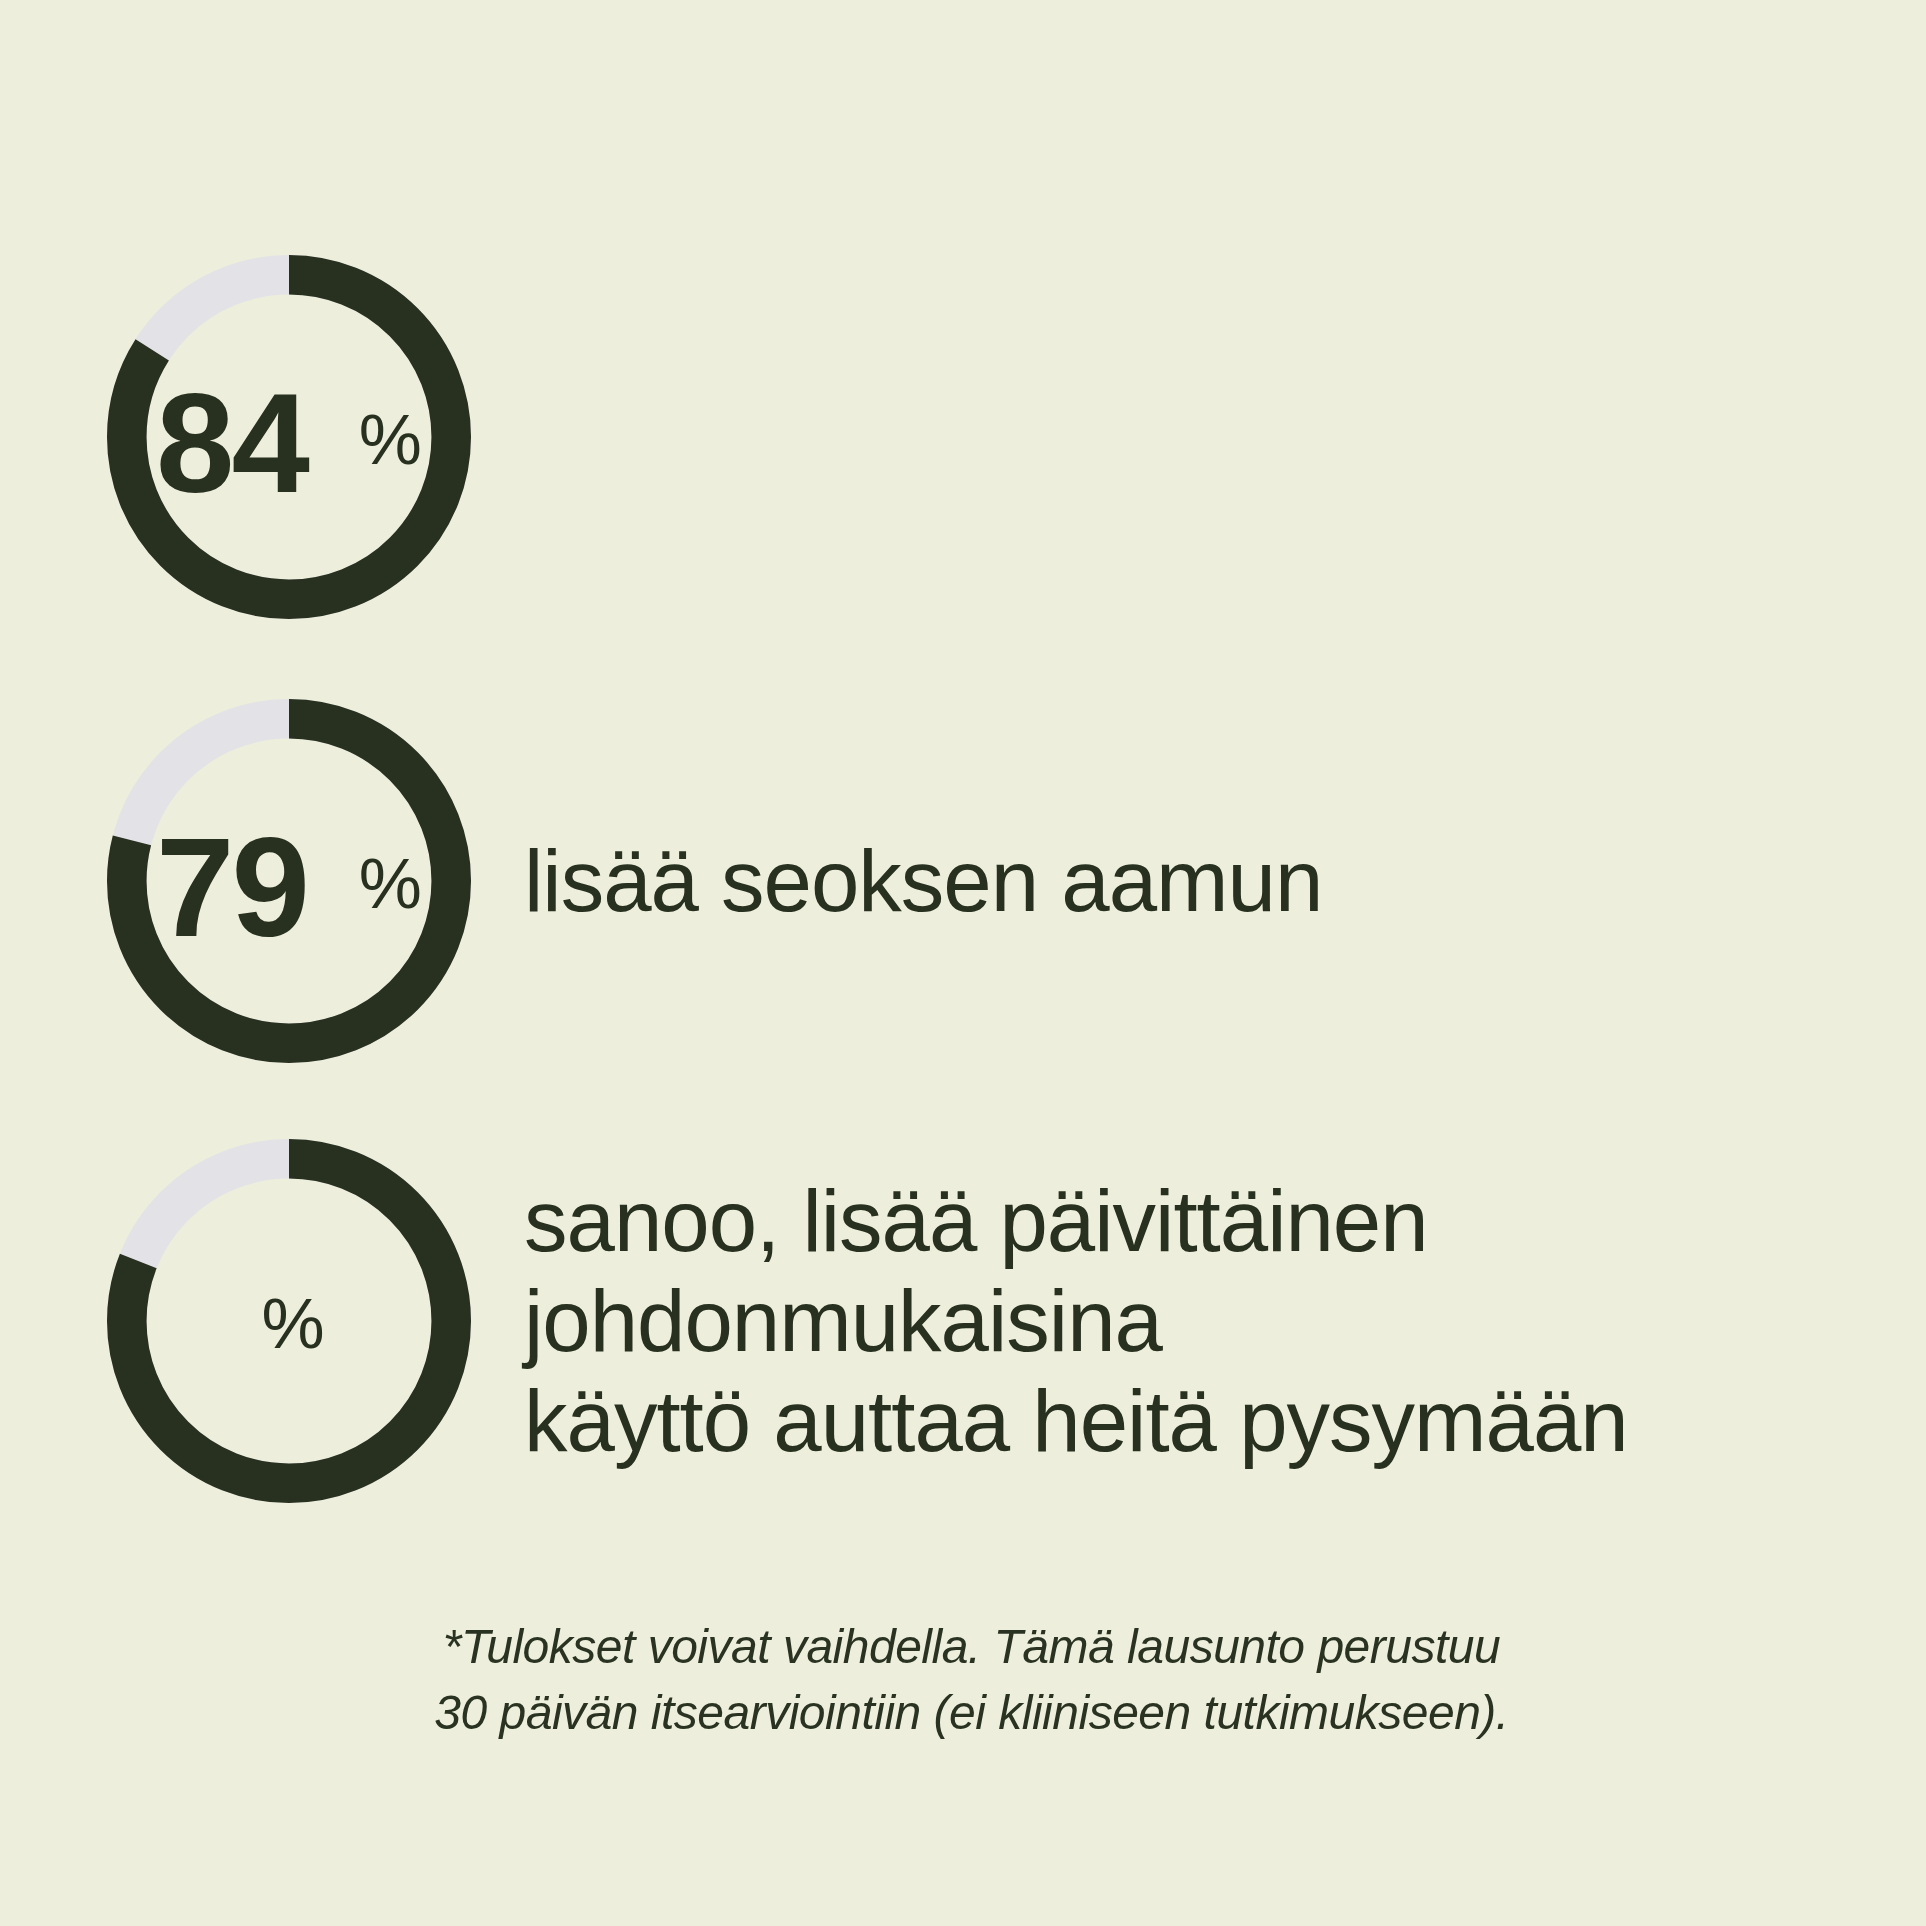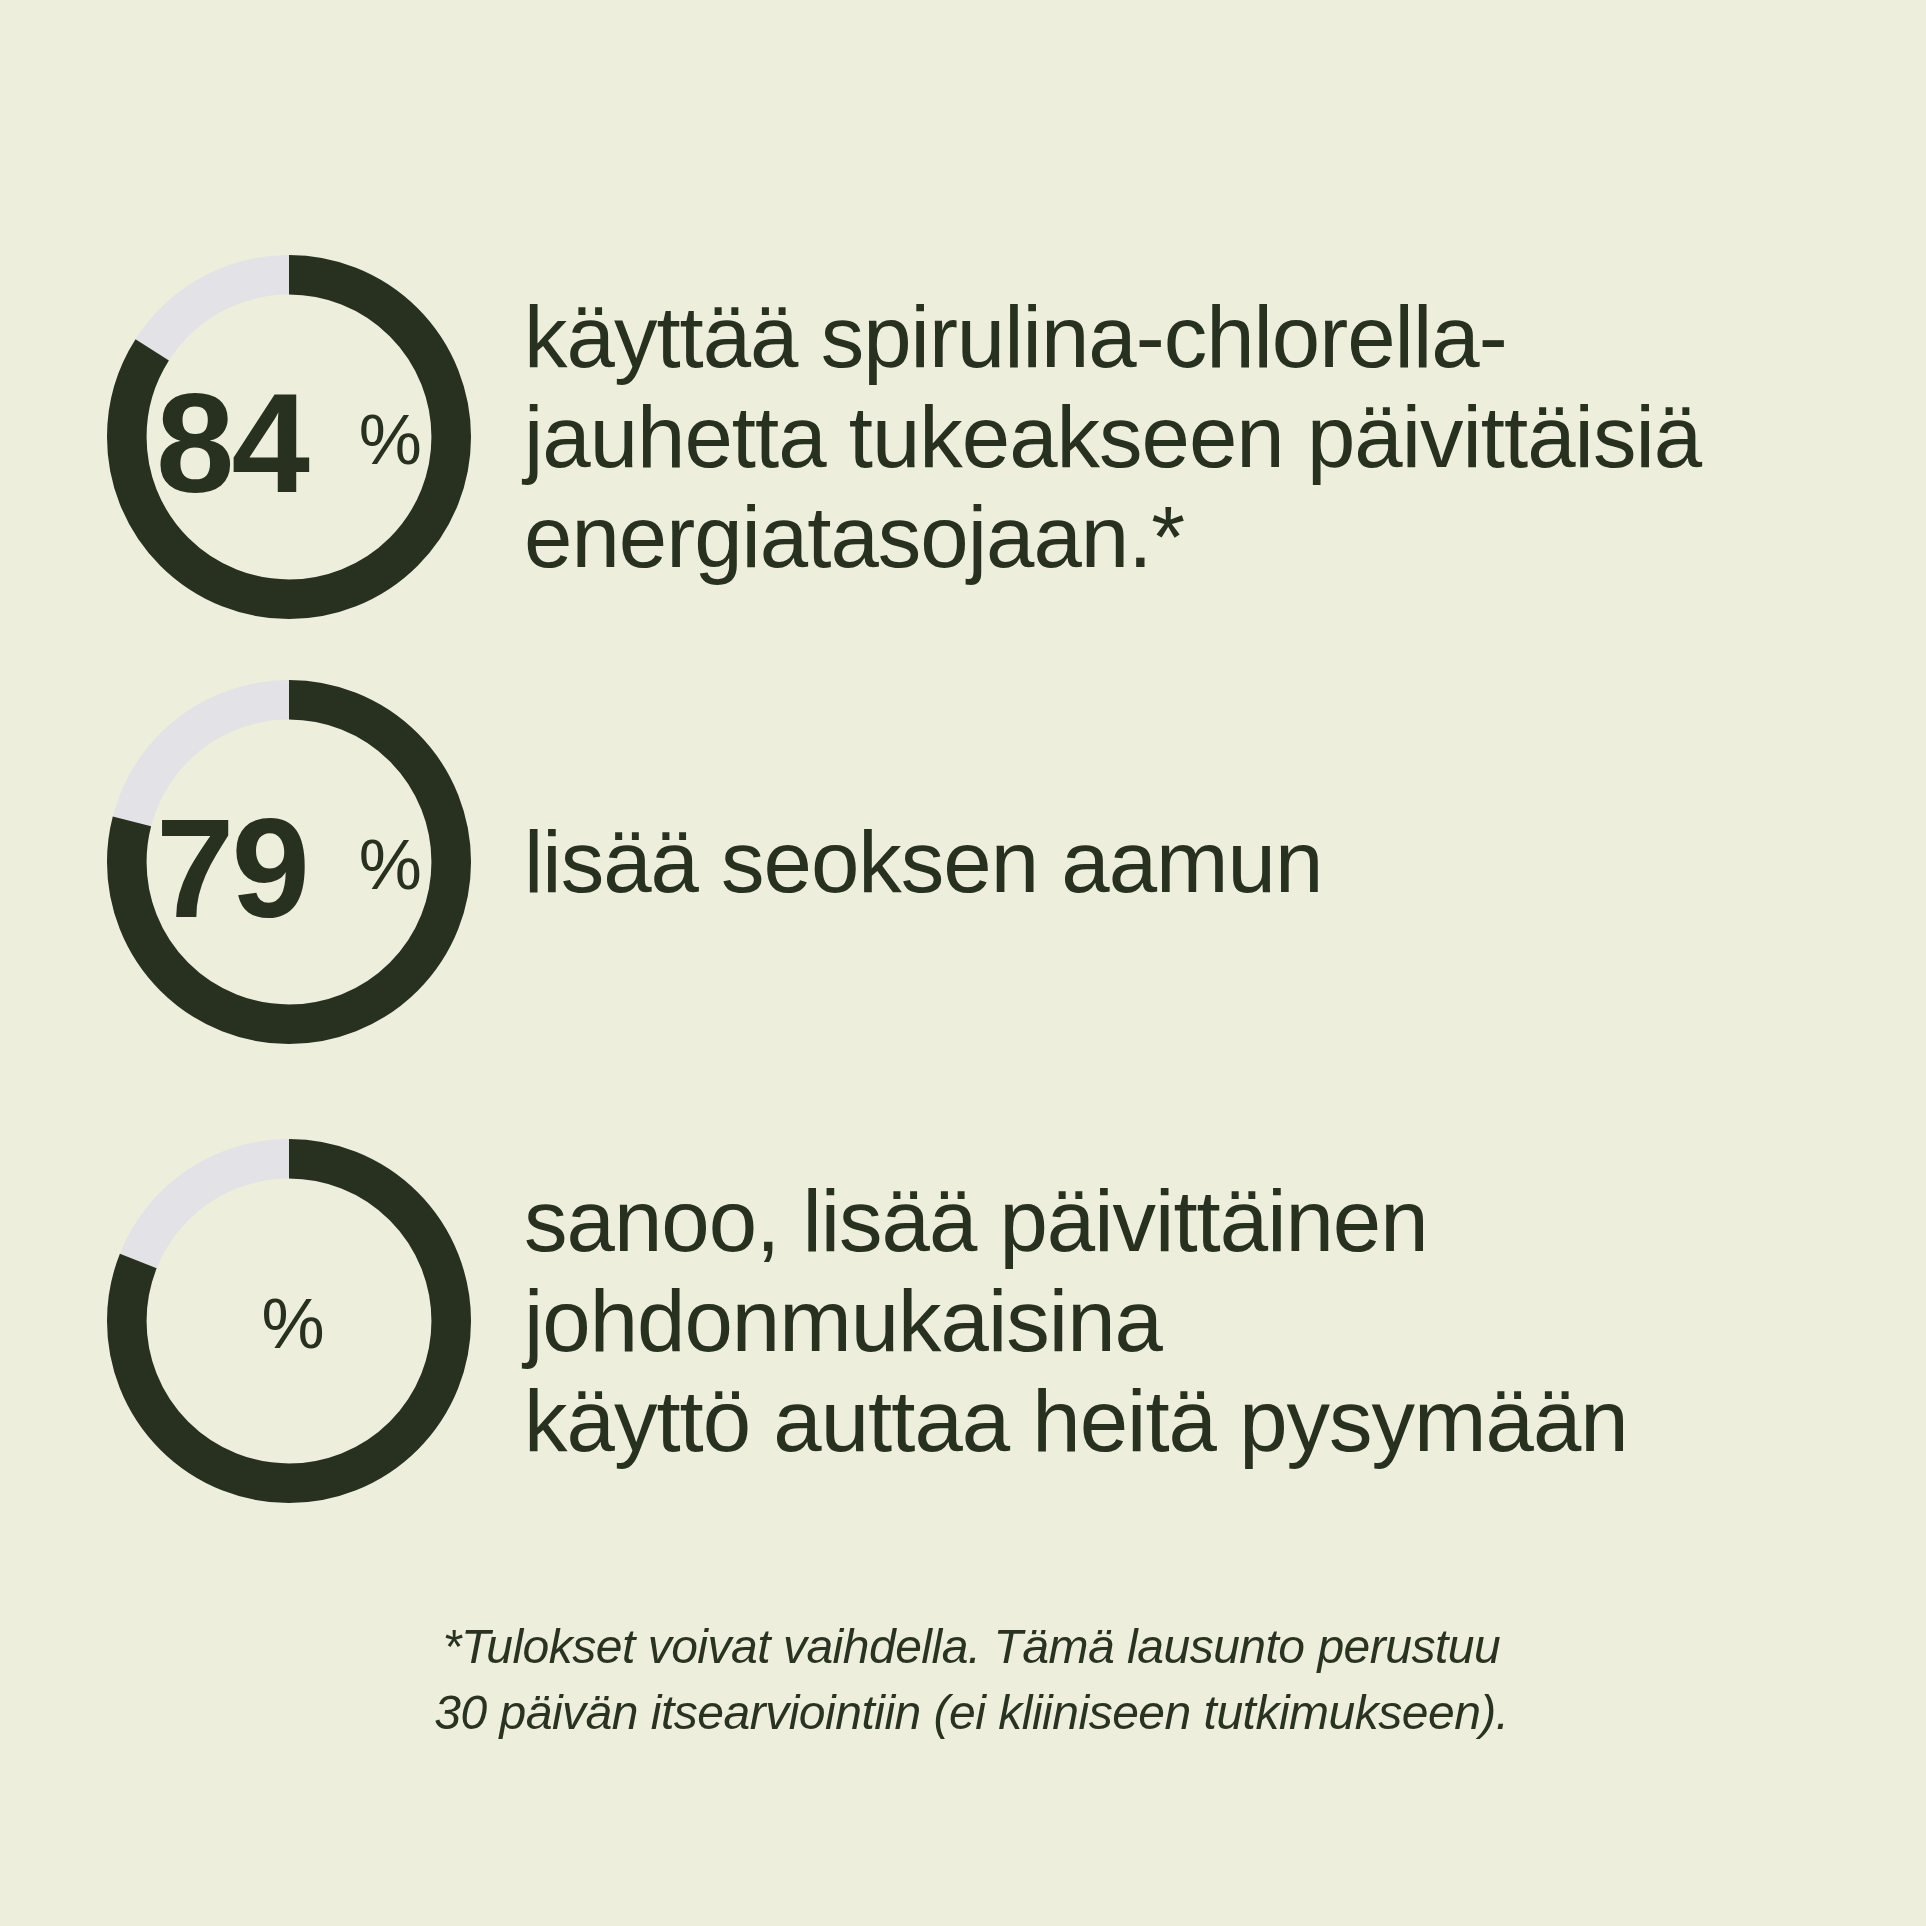--- a/index.html
+++ b/index.html
@@ -21,21 +21,21 @@
   }
   .stat-row {
     position: absolute;
     left: 106px;
     right: 0;
     height: 366px;
     display: flex;
     align-items: center;
   }
   .stat-row.row-0 { top: 254px; }
-  .stat-row.row-1 { top: 679px; }
+  .stat-row.row-1 { top: 698px; }
   .stat-row.row-2 { top: 1138px; }
 
   .ring-wrap {
     position: relative;
     width: 366px;
     height: 366px;
     flex: 0 0 366px;
   }
   .ring-wrap svg {
     position: absolute;
@@ -99,25 +99,20 @@
     <div class="ring-wrap">
       <svg width="366" height="366" viewBox="0 0 370 370">
         <circle cx="185" cy="185" r="164" fill="none" stroke="#e3e2e7" stroke-width="40"></circle>
         <circle cx="185" cy="185" r="164" fill="none" stroke="#28301f" stroke-width="40" transform="rotate(-90 185 185)" stroke-dasharray="865.5716079170597 164.87078246039235"></circle>
       </svg>
       <div class="pct">
         <span class="pct-num">84</span>
         <span class="pct-sym">%</span>
       </div>
     </div>
-    <div class="stat-text">
-      <div class="line">käyttää spirulina-chlorella-</div>
-      <div class="line">jauhetta tukeakseen päivittäisiä</div>
-      <div class="line">energiatasojaan.*</div>
-    </div>
   </section>
 
   <section class="stat-row row-1">
     <div class="ring-wrap">
       <svg width="366" height="366" viewBox="0 0 370 370">
         <circle cx="185" cy="185" r="164" fill="none" stroke="#e3e2e7" stroke-width="40"></circle>
         <circle cx="185" cy="185" r="164" fill="none" stroke="#28301f" stroke-width="40" transform="rotate(-90 185 185)" stroke-dasharray="814.0494883981871 216.3929019792649"></circle>
       </svg>
       <div class="pct">
         <span class="pct-num">79</span>

